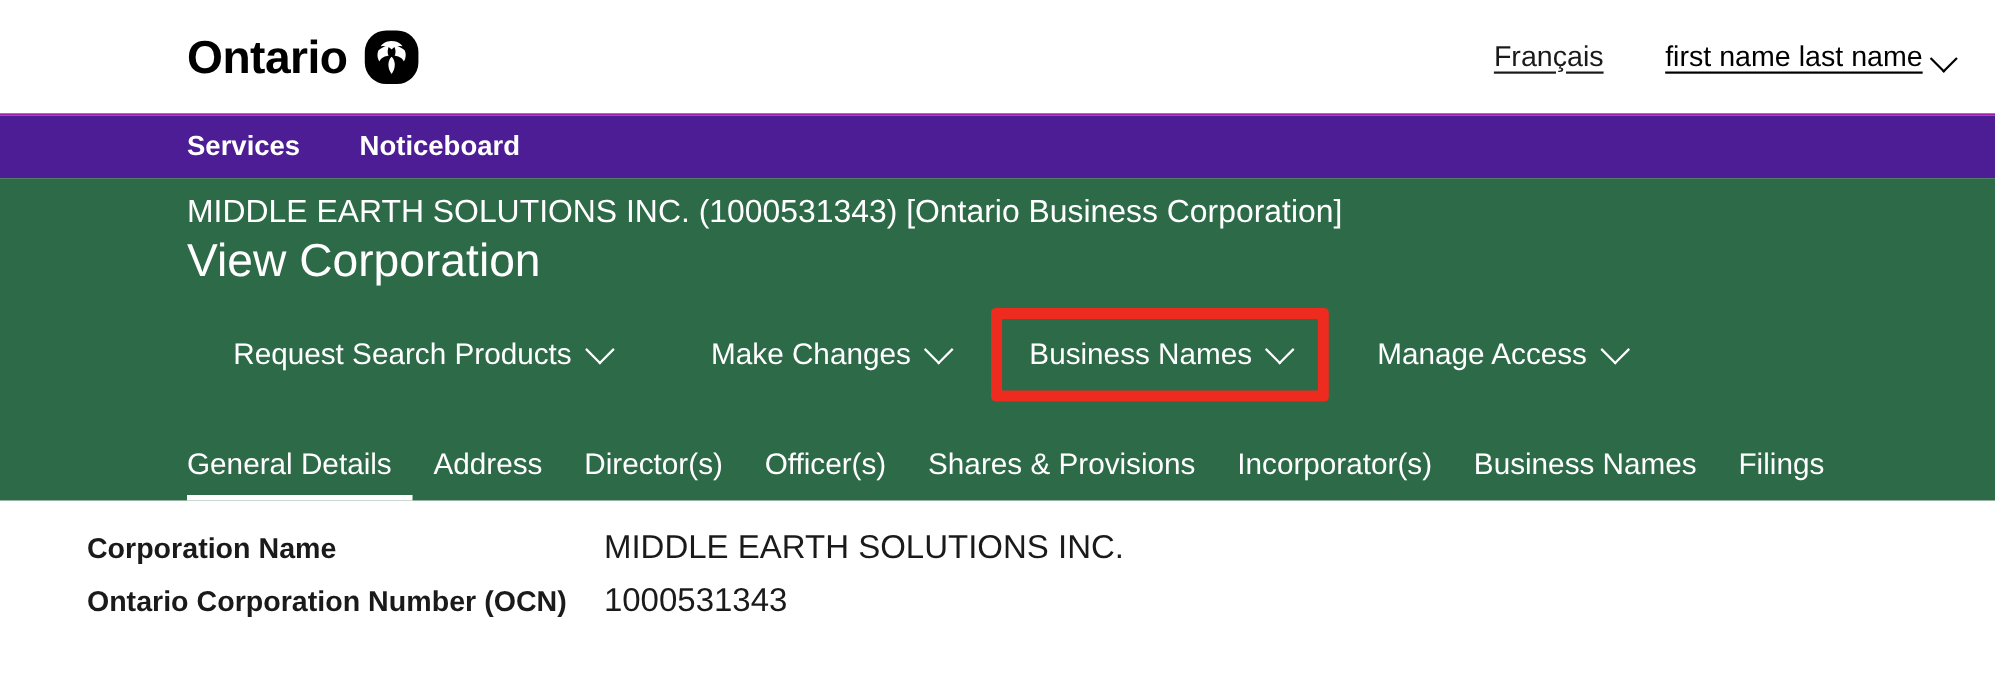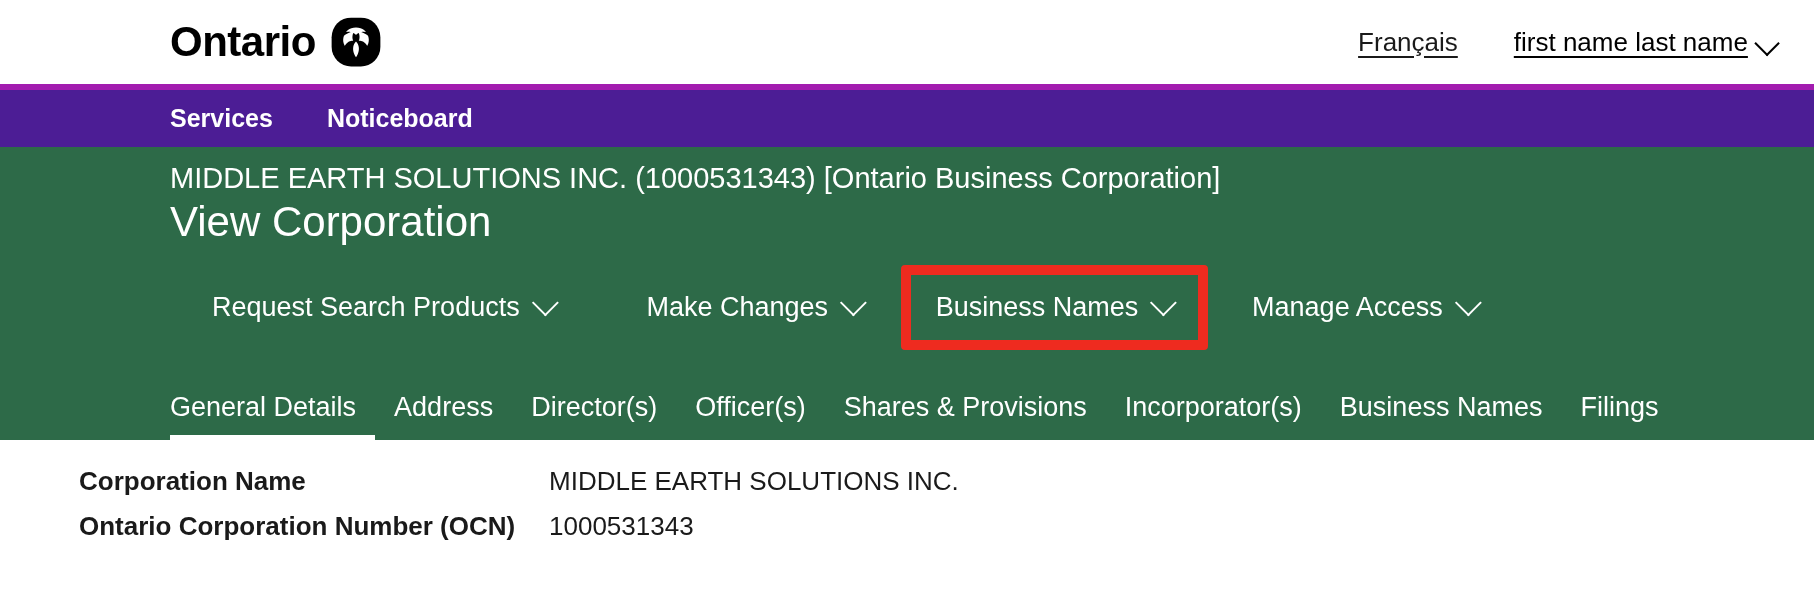--- a/index.html
+++ b/index.html
@@ -10,28 +10,28 @@
     width: 1814px;
     height: 612px;
     background: #ffffff;
     font-family: "Liberation Sans", sans-serif;
     color: #1a1a1a;
     overflow: hidden;
   }
 
   
   .top-header {
-    height: 90px;
+    height: 105px;
     background: #ffffff;
     display: flex;
     align-items: center;
     justify-content: space-between;
     padding: 0 38px 0 170px;
     box-sizing: border-box;
-    border-bottom: 6px solid #a21caf;
+    border-bottom: 2px solid #a21caf;
   }
   .brand {
     display: flex;
     align-items: center;
     gap: 14px;
   }
   .brand-wordmark {
     font-size: 42px;
     font-weight: bold;
     letter-spacing: -0.5px;
@@ -187,21 +187,21 @@
   }
   .detail-label {
     font-size: 26px;
     font-weight: bold;
     color: #1a1a1a;
     width: 470px;
     flex: 0 0 470px;
     white-space: nowrap;
   }
   .detail-value {
-    font-size: 26px;
+    font-size: 30px;
     color: #1a1a1a;
     white-space: nowrap;
   }
 </style>
 </head>
 <body>
 
 <div class="top-header">
   <div class="brand">
     <span class="brand-wordmark">Ontario</span>

